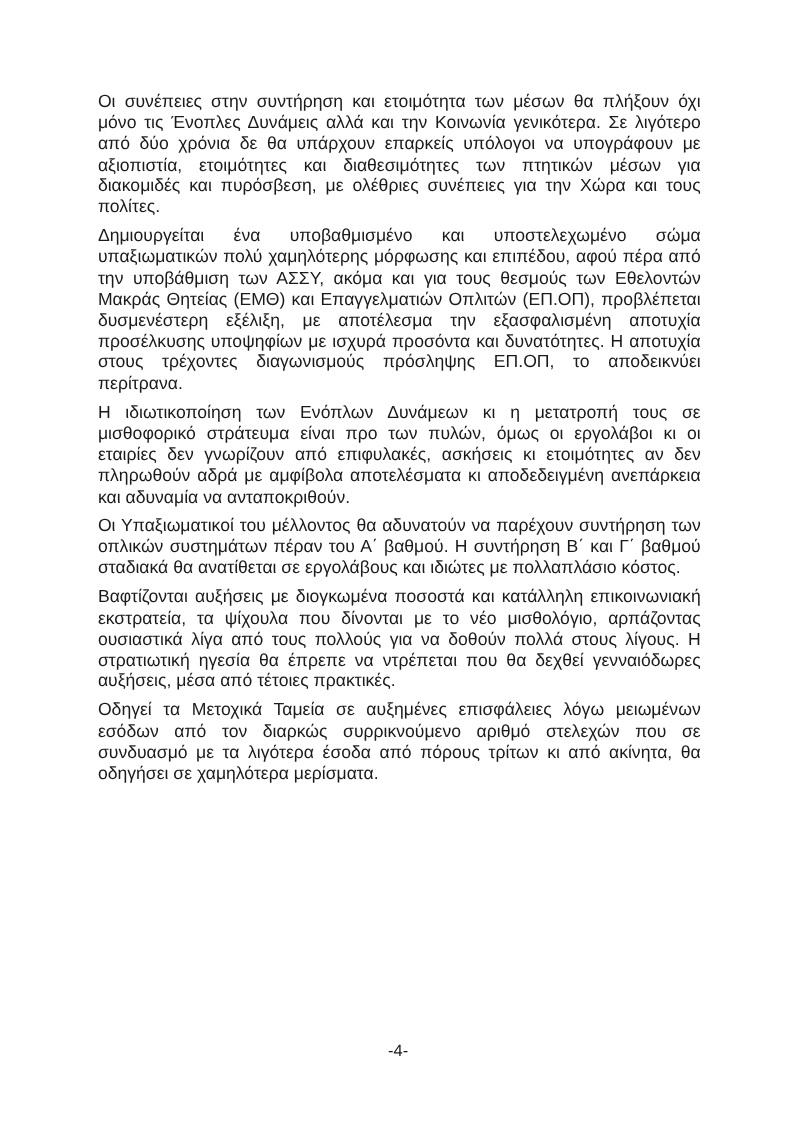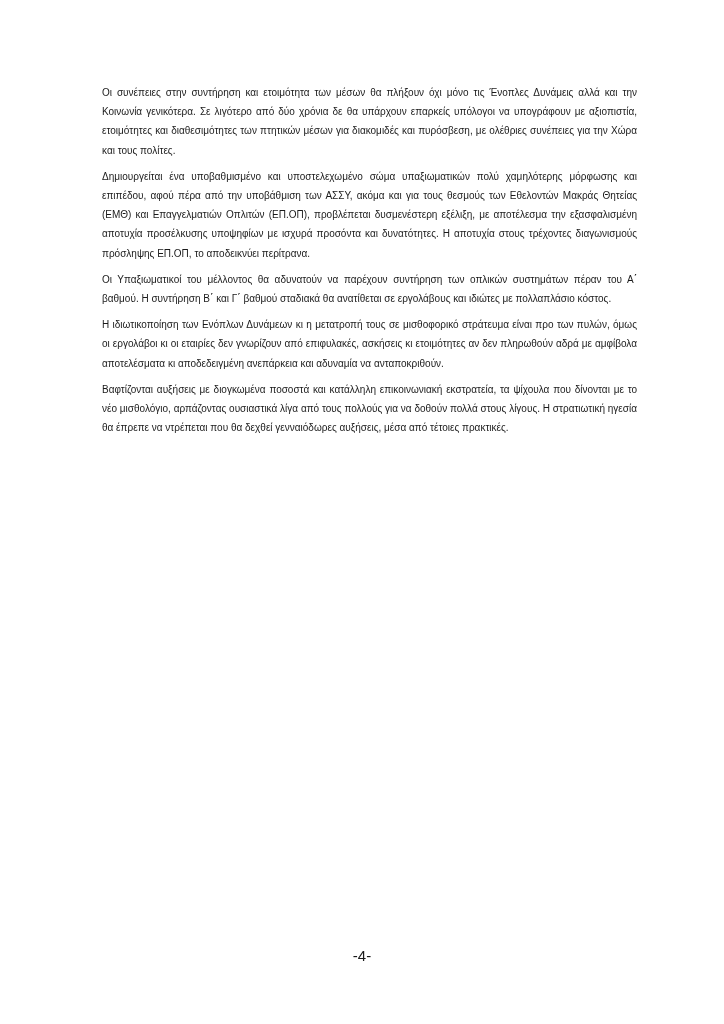--- a/index.html
+++ b/index.html
@@ -16,22 +16,22 @@
     font-family: "Liberation Sans", "DejaVu Sans", sans-serif;
     color: #1a1a1a;
   }
   .content {
     position: absolute;
     left: 85px;
     top: 83px;
     width: 552px;
   }
   .para {
-    margin: 0 0 7px 17px;
-    font-size: 10px;
+    margin: 0 0 7px 4px;
+    font-size: 16px;
     line-height: 19.2px;
     text-align: justify;
     text-justify: inter-word;
     color: #1a1a1a;
   }
   .footer {
     position: absolute;
     top: 946px;
     left: 0;
     width: 100%;
@@ -41,18 +41,19 @@
     color: #1a1a1a;
   }
 </style>
 </head>
 <body>
 
 <div class="page">
   <div class="content">
     <p class="para">Οι συνέπειες στην συντήρηση και ετοιμότητα των μέσων θα πλήξουν όχι μόνο τις Ένοπλες Δυνάμεις αλλά και την Κοινωνία γενικότερα. Σε λιγότερο από δύο χρόνια δε θα υπάρχουν επαρκείς υπόλογοι να υπογράφουν με αξιοπιστία, ετοιμότητες και διαθεσιμότητες των πτητικών μέσων για διακομιδές και πυρόσβεση, με ολέθριες συνέπειες για την Χώρα και τους πολίτες.</p>
     <p class="para">Δημιουργείται ένα υποβαθμισμένο και υποστελεχωμένο σώμα υπαξιωματικών πολύ χαμηλότερης μόρφωσης και επιπέδου, αφού πέρα από την υποβάθμιση των ΑΣΣΥ, ακόμα και για τους θεσμούς των Εθελοντών Μακράς Θητείας (ΕΜΘ) και Επαγγελματιών Οπλιτών (ΕΠ.ΟΠ), προβλέπεται δυσμενέστερη εξέλιξη, με αποτέλεσμα την εξασφαλισμένη αποτυχία προσέλκυσης υποψηφίων με ισχυρά προσόντα και δυνατότητες. Η αποτυχία στους τρέχοντες διαγωνισμούς πρόσληψης ΕΠ.ΟΠ, το αποδεικνύει περίτρανα.</p>
+    <p class="para">Η ιδιωτικοποίηση των Ενόπλων Δυνάμεων κι η μετατροπή τους σε μισθοφορικό στράτευμα είναι προ των πυλών, όμως οι εργολάβοι κι οι εταιρίες δεν γνωρίζουν από επιφυλακές, ασκήσεις κι ετοιμότητες αν δεν πληρωθούν αδρά με αμφίβολα αποτελέσματα κι αποδεδειγμένη ανεπάρκεια και αδυναμία να ανταποκριθούν.</p>
     <p class="para">Οι Υπαξιωματικοί του μέλλοντος θα αδυνατούν να παρέχουν συντήρηση των οπλικών συστημάτων πέραν του Α΄ βαθμού. Η συντήρηση Β΄ και Γ΄ βαθμού σταδιακά θα ανατίθεται σε εργολάβους και ιδιώτες με πολλαπλάσιο κόστος.</p>
-    <p class="para">Η ιδιωτικοποίηση των Ενόπλων Δυνάμεων κι η μετατροπή τους σε μισθοφορικό στράτευμα είναι προ των πυλών, όμως οι εργολάβοι κι οι εταιρίες δεν γνωρίζουν από επιφυλακές, ασκήσεις κι ετοιμότητες αν δεν πληρωθούν αδρά με αμφίβολα αποτελέσματα κι αποδεδειγμένη ανεπάρκεια και αδυναμία να ανταποκριθούν.</p>
     <p class="para">Βαφτίζονται αυξήσεις με διογκωμένα ποσοστά και κατάλληλη επικοινωνιακή εκστρατεία, τα ψίχουλα που δίνονται με το νέο μισθολόγιο, αρπάζοντας ουσιαστικά λίγα από τους πολλούς για να δοθούν πολλά στους λίγους. Η στρατιωτική ηγεσία θα έπρεπε να ντρέπεται που θα δεχθεί γενναιόδωρες αυξήσεις, μέσα από τέτοιες πρακτικές.</p>
+    <p class="para">Οδηγεί τα Μετοχικά Ταμεία σε αυξημένες επισφάλειες λόγω μειωμένων εσόδων από τον διαρκώς συρρικνούμενο αριθμό στελεχών που σε συνδυασμό με τα λιγότερα έσοδα από πόρους τρίτων κι από ακίνητα, θα οδηγήσει σε χαμηλότερα μερίσματα.</p>
   </div>
   <div class="footer">-4-</div>
 </div>
 
 </body></html>

